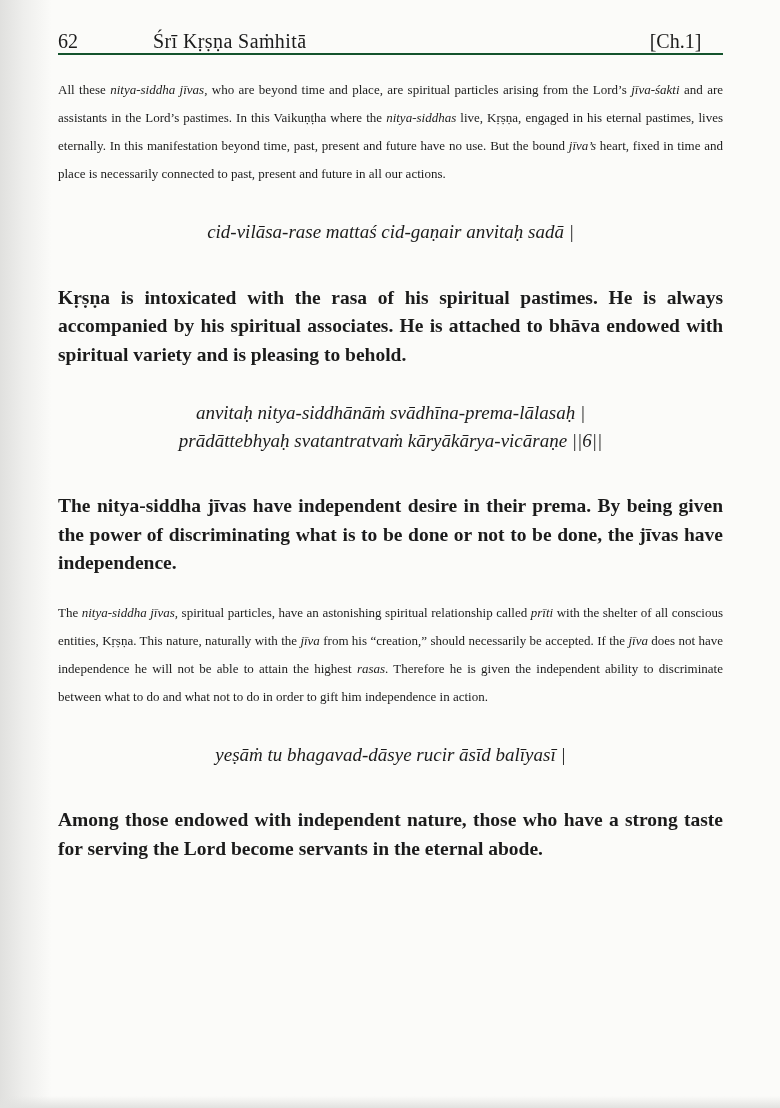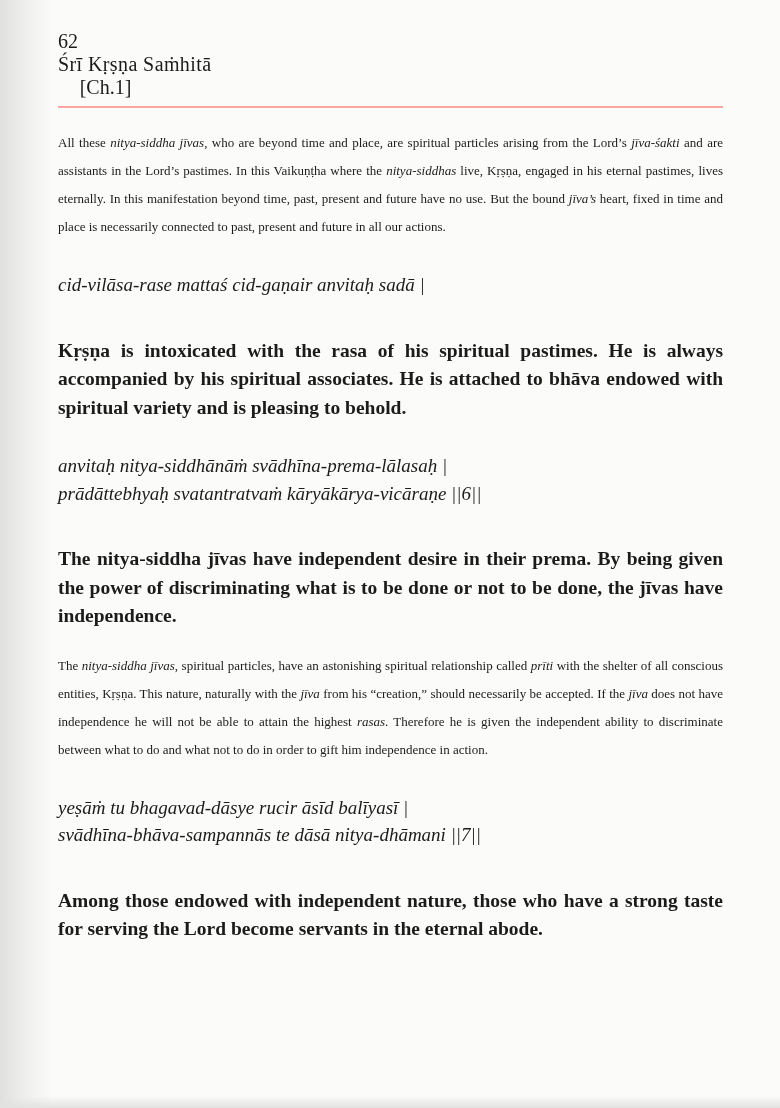--- a/index.html
+++ b/index.html
@@ -18,40 +18,39 @@
   }
   .edge-bottom {
     position: absolute; left: 0; right: 0; bottom: 0; height: 12px;
     background: linear-gradient(180deg, rgba(255,255,255,0) 0%, #e2e2e0 100%);
     pointer-events: none;
   }
   .page { position: relative; padding: 30px 57px 0 58px; }
   .header {
     display: flex; align-items: baseline;
     font-size: 20px;
-    border-bottom: 2px solid #fca5a5;
-    padding-bottom: 7px;
-    flex-direction: column;
+    border-bottom: 2px solid #14532d;
+    padding-bottom: 0;
   }
   .header .pnum  { width: 95px; }
   .header .title { flex: 1; text-align: left; letter-spacing: 0.4px; }
   .header .chap  { width: 95px; text-align: center; }
   main { display: block; }
   p { margin: 0; }
   .body-para {
     font-size: 13px; line-height: 28px;
     text-align: justify; margin-top: 21px;
   }
   .translation {
     font-size: 19.5px; line-height: 28.5px;
     font-weight: bold; text-align: justify; margin-top: 38px;
   }
   .verse {
     font-size: 19px; line-height: 27.5px;
-    font-style: italic; margin-top: 30px;
+    font-style: italic; text-align: center; margin-top: 30px;
   }
   .it { font-style: italic; }
 </style>
 </head>
 <body>
 
 <div class="edge-left"></div>
 <div class="edge-bottom"></div>
 
 <div class="page">
@@ -67,17 +66,16 @@
       </div>
       <p class="translation"><span>Kṛṣṇa is intoxicated with the rasa of his spiritual pastimes. He is always accompanied by his spiritual associates. He is attached to bhāva endowed with spiritual variety and is pleasing to behold.</span></p>
       <div class="verse">
         <div>anvitaḥ nitya-siddhānāṁ svādhīna-prema-lālasaḥ |</div>
         <div>prādāttebhyaḥ svatantratvaṁ kāryākārya-vicāraṇe ||6||</div>
       </div>
       <p class="translation"><span>The nitya-siddha jīvas have independent desire in their prema. By being given the power of discriminating what is to be done or not to be done, the jīvas have independence.</span></p>
       <p class="body-para"><span>The </span><span class="it">nitya-siddha jīvas</span><span>, spiritual particles, have an astonishing spiritual relationship called </span><span class="it">prīti</span><span> with the shelter of all conscious entities, Kṛṣṇa. This nature, naturally with the </span><span class="it">jīva</span><span> from his “creation,” should necessarily be accepted. If the </span><span class="it">jīva</span><span> does not have independence he will not be able to attain the highest </span><span class="it">rasas</span><span>. Therefore he is given the independent ability to discriminate between what to do and what not to do in order to gift him independence in action.</span></p>
       <div class="verse">
         <div>yeṣāṁ tu bhagavad-dāsye rucir āsīd balīyasī |</div>
-        <div>svādhīna-bhāva-sampannās te dāsā nitya-dhāmani ||7||</div>
       </div>
       <p class="translation"><span>Among those endowed with independent nature, those who have a strong taste for serving the Lord become servants in the eternal abode.</span></p>
     </main>
 </div>
 
 </body></html>

